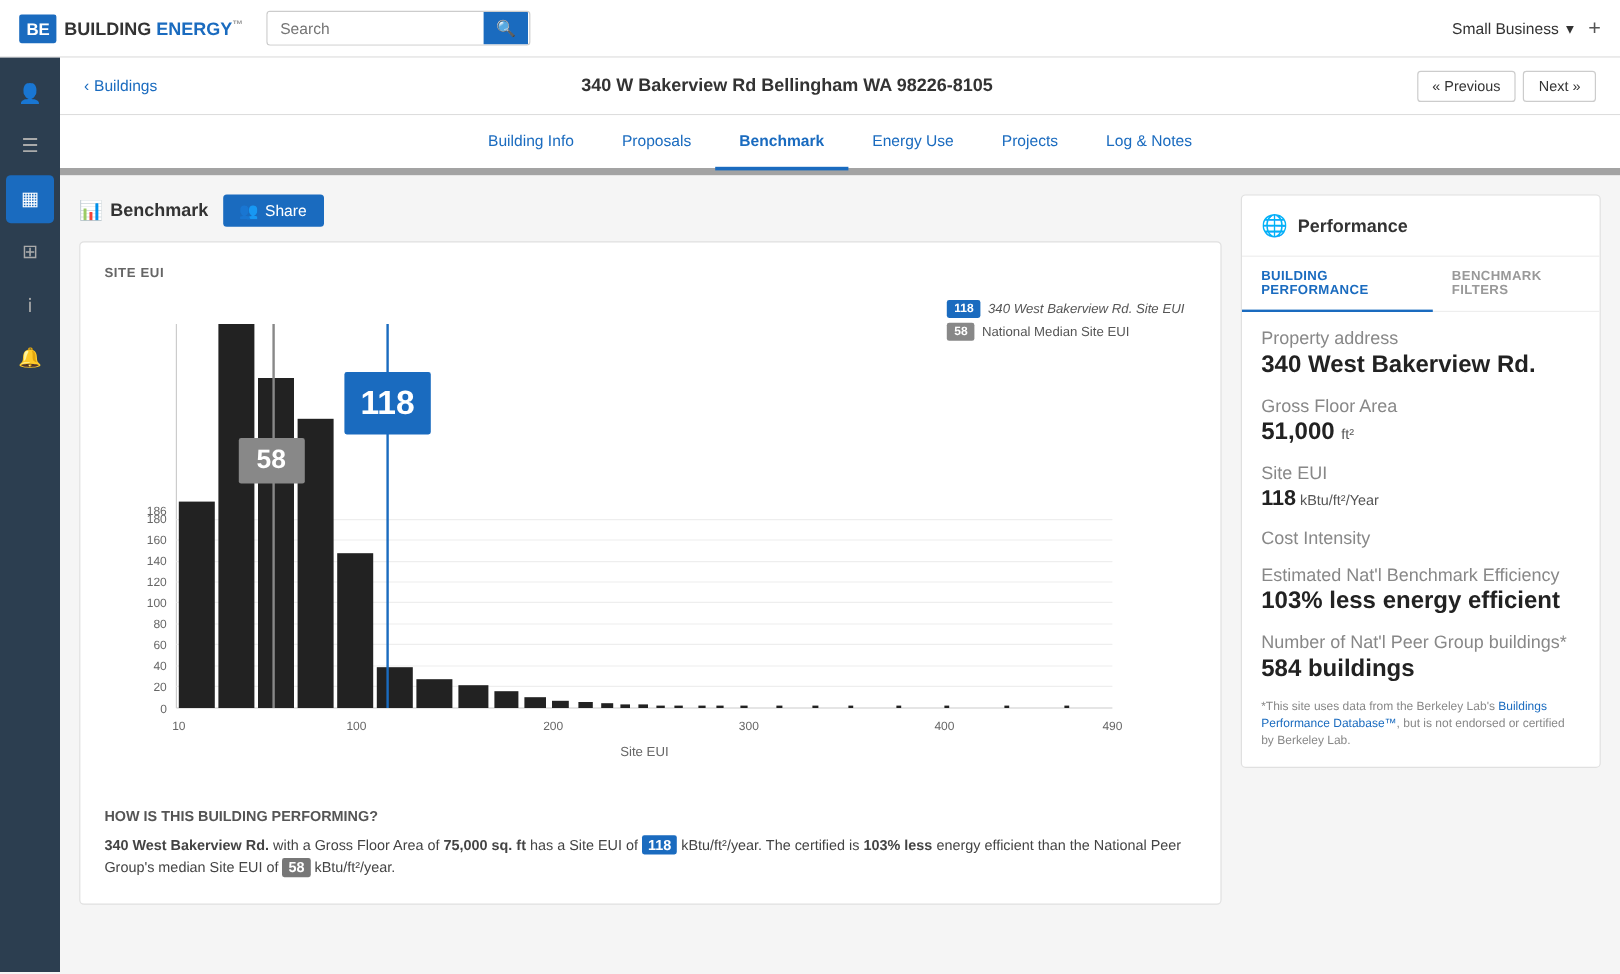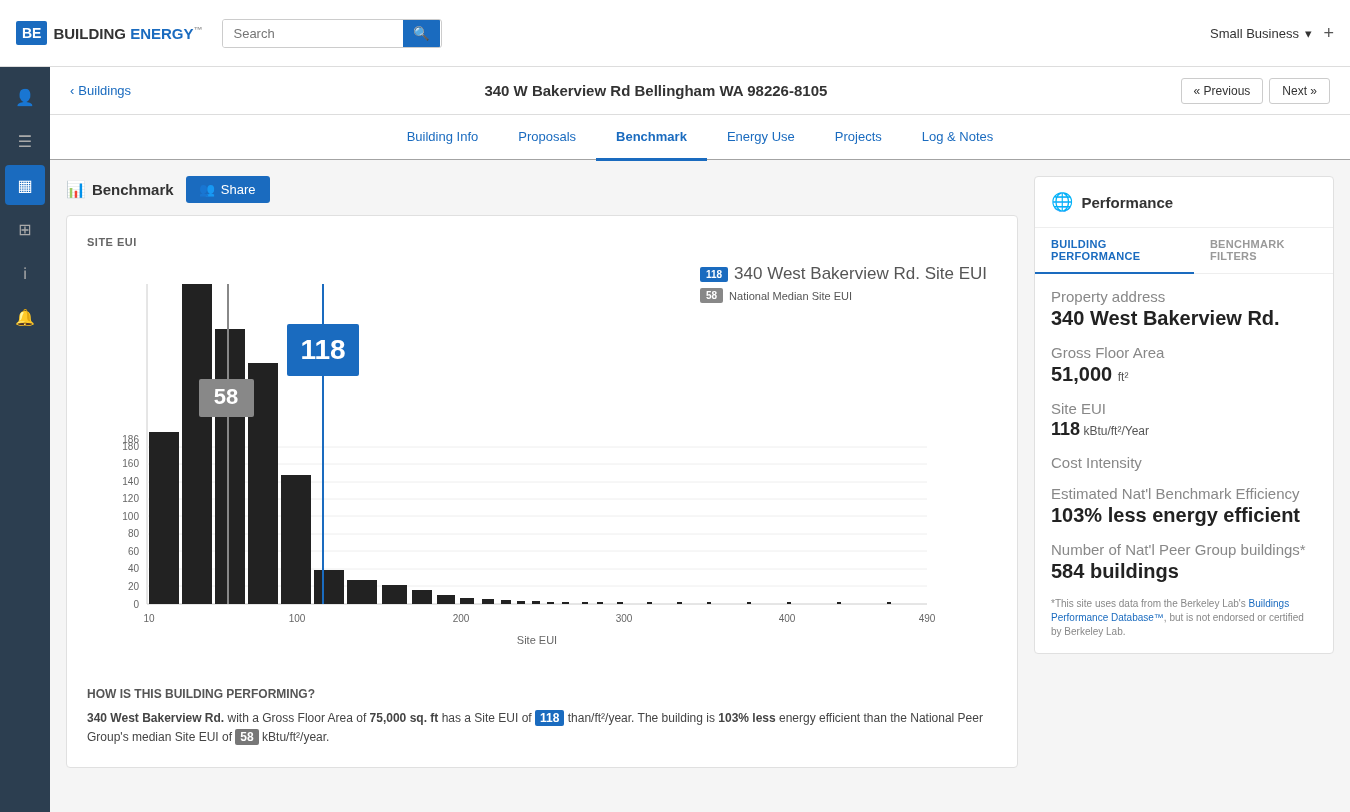--- a/index.html
+++ b/index.html
@@ -1,21 +1,21 @@
 <!DOCTYPE html>
 <html><head>
   <meta charset="utf-8">
   <style>
     * { box-sizing: border-box; margin: 0; padding: 0; }
     body { font-family: Arial, sans-serif; font-size: 13px; background: #f5f5f5; color: #333; overflow-x: hidden; }
 
     
     .top-nav {
       display: flex; align-items: center; background: #fff;
-      border-bottom: 1px solid #ddd; height: 67px; padding: 0 16px; gap: 12px;
+      border-bottom: 1px solid #ddd; height: 48px; padding: 0 16px; gap: 12px;
     }
     .top-nav-logo {
       display: flex; align-items: center; gap: 6px; margin-right: 8px;
     }
     .logo-box {
       background: #1a6bbf; color: #fff; font-weight: bold; font-size: 14px;
       padding: 4px 6px; border-radius: 2px;
     }
     .logo-text { font-size: 15px; font-weight: bold; }
     .logo-text span { color: #1a6bbf; }
@@ -62,21 +62,21 @@
     .back-link { color: #1a6bbf; cursor: pointer; font-size: 13px; display: flex; align-items: center; gap: 4px; }
     .breadcrumb-title { flex: 1; text-align: center; font-weight: bold; font-size: 15px; }
     .nav-buttons { display: flex; gap: 6px; }
     .nav-btn {
       border: 1px solid #ccc; background: #fff; border-radius: 3px;
       padding: 5px 12px; font-size: 12px; cursor: pointer; color: #333;
     }
 
     
     .tab-bar {
-      background: #fff; border-bottom: 1px solid #a3a3a3;
+      background: #fff; border-bottom: 6px solid #a3a3a3;
       display: flex; align-items: center; justify-content: center; padding: 0; gap: 0;
     }
     .tab {
       padding: 14px 20px; cursor: pointer; font-size: 13px; color: #1a6bbf;
       border-bottom: 3px solid transparent; margin-bottom: -2px;
     }
     .tab.active { color: #1a6bbf; border-bottom: 3px solid #1a6bbf; font-weight: bold; }
 
     
     .content-area {
@@ -228,21 +228,21 @@
         </div>
 
         <div class="chart-container">
           <div class="chart-title">SITE EUI</div>
 
           <div style="position:relative;">
             
             <div style="position:absolute; top:0; right:10px; display:flex; flex-direction:column; gap:4px;">
               <div style="display:flex; align-items:center; gap:6px;">
                 <div style="background:#1a6bbf; color:#fff; font-size:10px; font-weight:bold; padding:2px 6px; border-radius:2px;">118</div>
-                <span style="font-size:17px; color:#555;">340 West Bakerview Rd. Site EUI</span>
+                <span style="font-size:11px; color:#555;font-style:italic;">340 West Bakerview Rd. Site EUI</span>
               </div>
               <div style="display:flex; align-items:center; gap:6px;">
                 <div style="background:#888; color:#fff; font-size:10px; font-weight:bold; padding:2px 6px; border-radius:2px;">58</div>
                 <span style="font-size:11px; color:#555;">National Median Site EUI</span>
               </div>
             </div>
 
             <svg width="870" height="400" viewBox="0 0 870 400">
 
               <text transform="rotate(-90 18 220)" x="0" y="0" text-anchor="middle" font-size="11" fill="#666">
@@ -334,21 +334,21 @@
           </div>
 
           <div class="description-section">
             <div class="desc-title">HOW IS THIS BUILDING PERFORMING?</div>
             <div class="desc-text">
               <strong>340 West Bakerview Rd.</strong>
               <span> with a Gross Floor Area of </span>
               <strong>75,000 sq. ft</strong>
               <span> has a Site EUI of </span>
               <span class="highlight-blue">118</span>
-              <span> than/ft²/year. The building is </span>
+              <span> kBtu/ft²/year. The certified is </span>
               <strong>103% less</strong>
               <span> energy efficient than the National Peer Group's median Site EUI of </span>
               <span class="highlight-gray">58</span>
               <span> kBtu/ft²/year.</span>
             </div>
           </div>
         </div>
       </div>
 
       <div class="right-panel">

